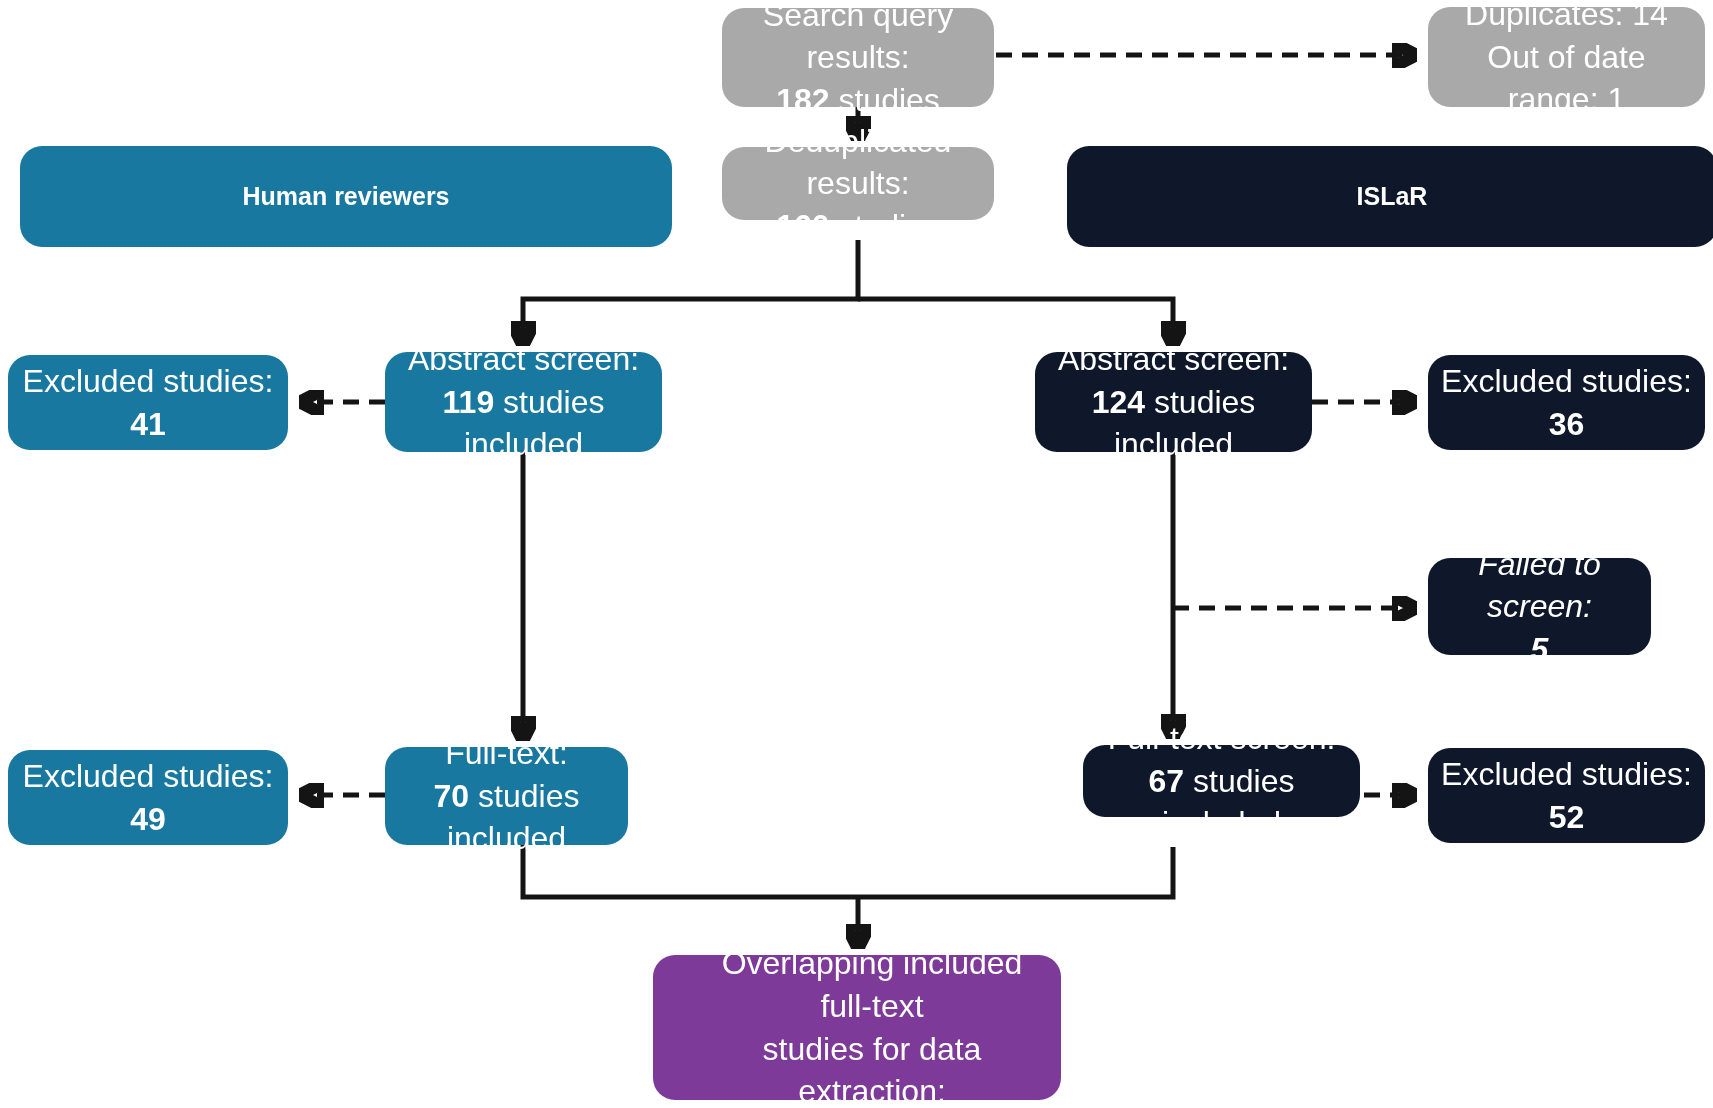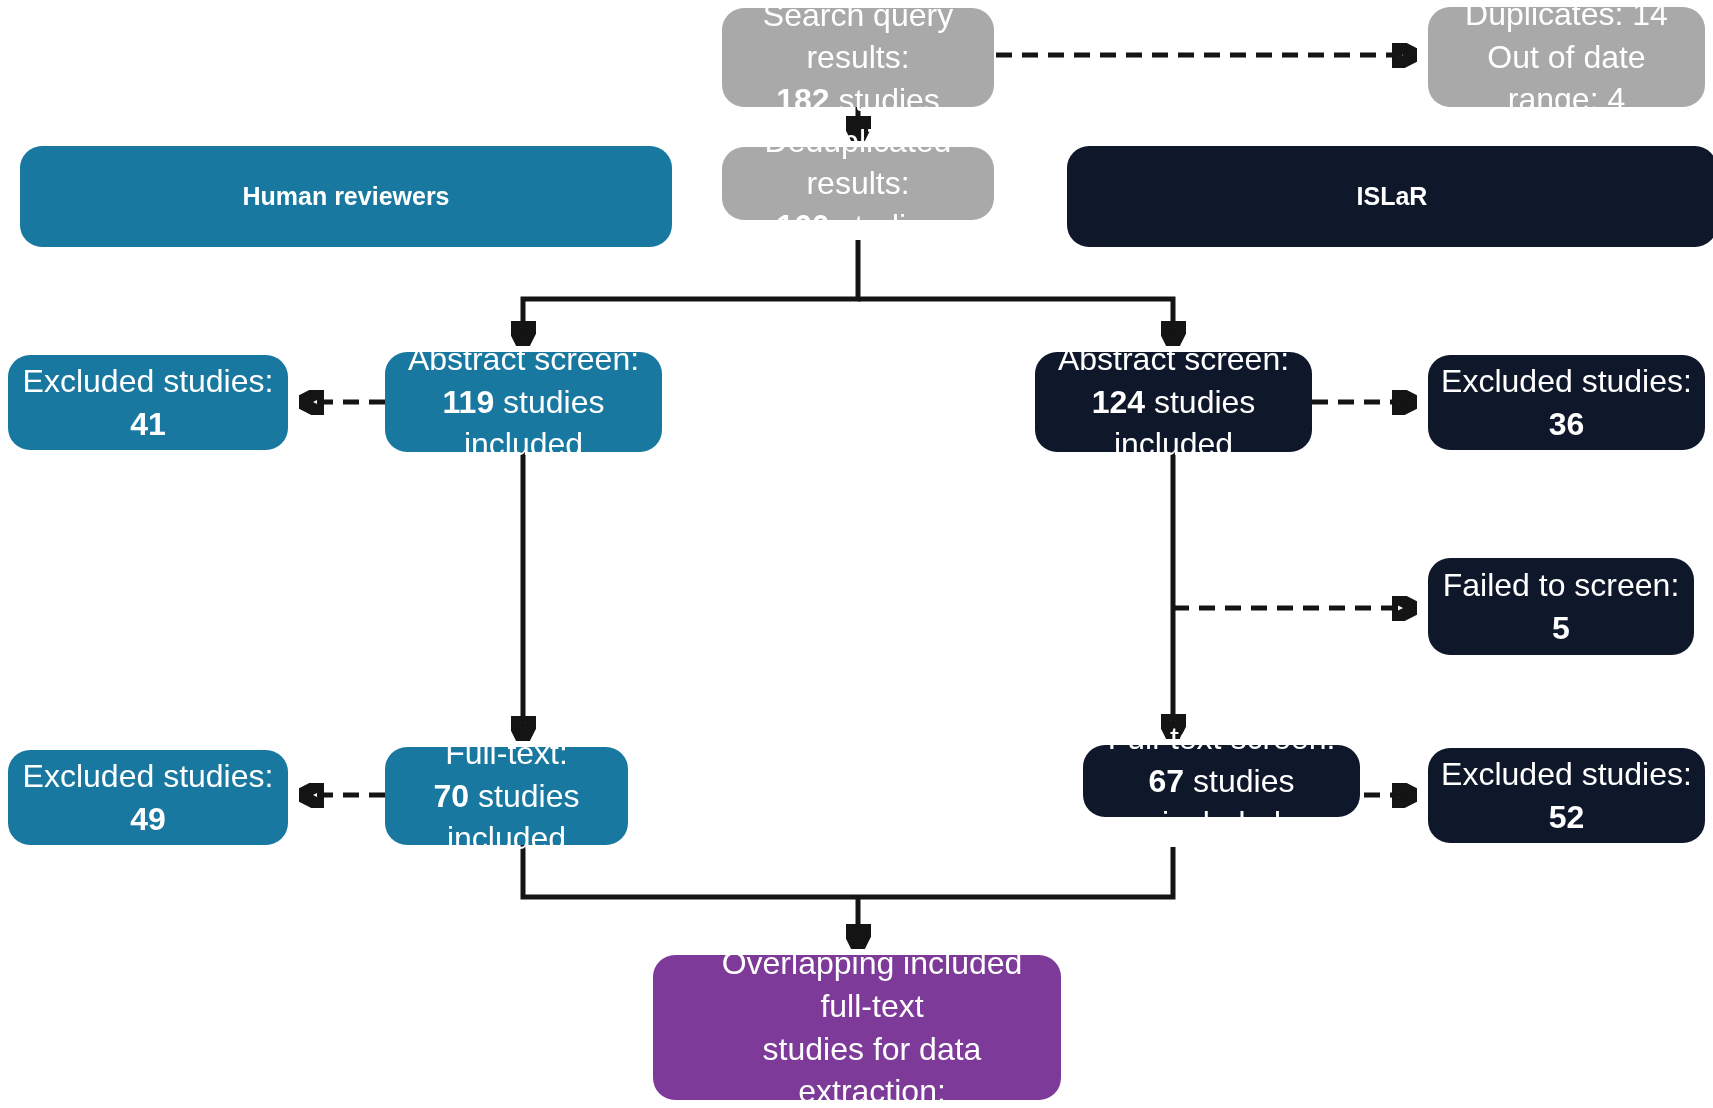--- a/index.html
+++ b/index.html
@@ -83,21 +83,21 @@
       <div>
         <b>182</b>
         <span>studies</span>
       </div>
     </div>
   </div>
 
   <div class="box gray" style="left:1428px;top:7px;width:277px;height:100px;">
     <div>
       <div>Duplicates: 14</div>
-      <div>Out of date range: 4</div>
+      <div>Out of date range: 1</div>
     </div>
   </div>
 
   <div class="box blue hdr" style="left:8px;top:146px;width:652px;height:101px;">
     <span>Human reviewers</span>
   </div>
 
   <div class="box gray" style="left:722px;top:147px;width:272px;height:73px;">
     <div>
       <div>Deduplicated results:</div>
@@ -143,21 +143,21 @@
 
   <div class="box green" style="left:1428px;top:355px;width:277px;height:95px;">
     <div>
       <div>Excluded studies:</div>
       <div>
         <b>36</b>
       </div>
     </div>
   </div>
 
-  <div class="box green" style="left:1428px;top:558px;width:266px;height:97px;">
+  <div class="box green" style="left:1428px;top:558px;width:223px;height:97px;font-style:italic;">
     <div>
       <div>Failed to screen:</div>
       <div>
         <b>5</b>
       </div>
     </div>
   </div>
 
   <div class="box blue" style="left:8px;top:750px;width:280px;height:95px;">
     <div>

